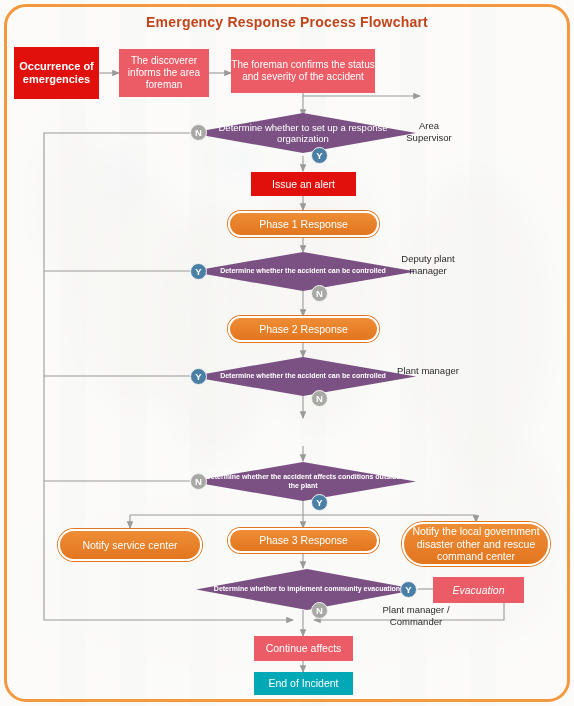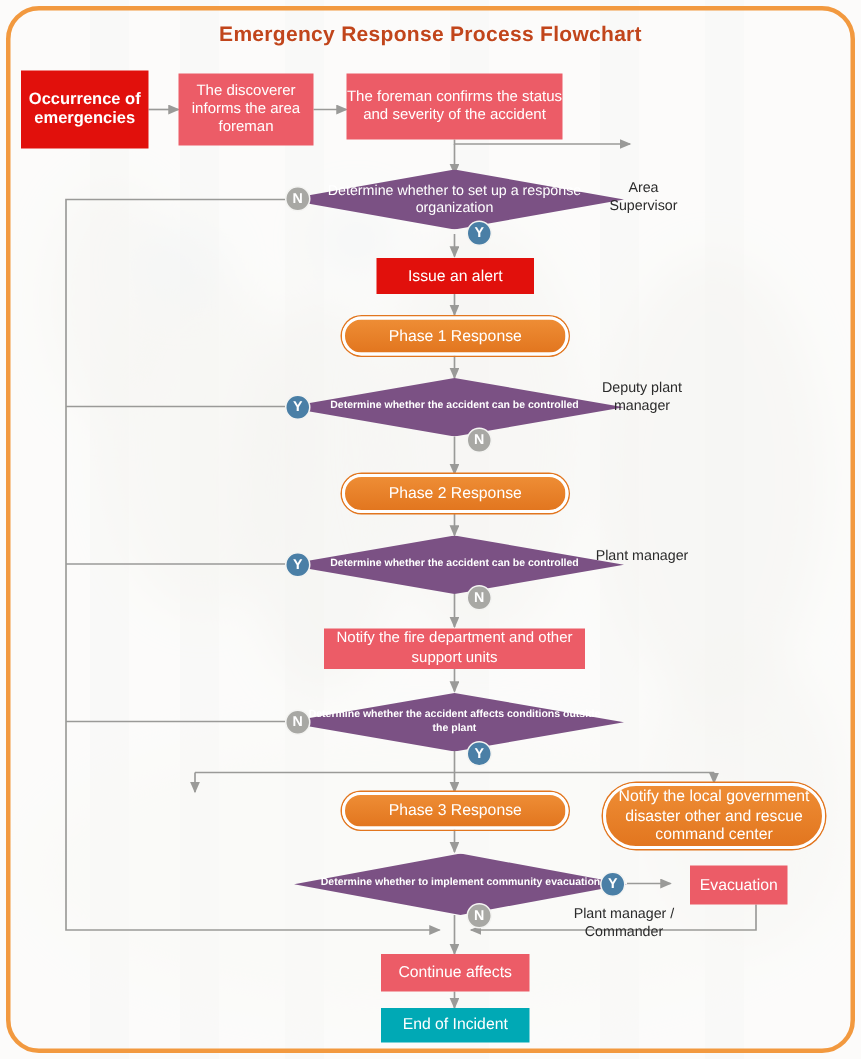--- a/index.html
+++ b/index.html
@@ -296,49 +296,49 @@
   </div>
 
   <div class="diamond" style="left:190px; top:357px; width:226px; height:39px;">
     <div class="shape"></div>
     <div class="dtext small">Determine whether the accident can be controlled</div>
   </div>
   <div class="badge y" style="left:190px; top:368px;">Y</div>
   <div class="badge n" style="left:311px; top:390px;">N</div>
   <div class="role" style="left:393px; top:365px; width:70px;">Plant manager</div>
 
-  <div class="node rect-pink" style="left:216px; top:419px; width:174px; height:27px;">
-    <span>Notify the fire department and other support units</span>
-  </div>
 
   <div class="diamond" style="left:190px; top:462px; width:226px; height:39px;">
     <div class="shape"></div>
     <div class="dtext small">Determine whether the accident affects conditions outside the plant</div>
   </div>
   <div class="badge n" style="left:190px; top:473px;">N</div>
   <div class="badge y" style="left:311px; top:494px;">Y</div>
 
+  <div class="node pill-orange" style="left:58px; top:529px; width:144px; height:32px;">
+    <span>Notify service center</span>
+  </div>
 
   <div class="node pill-orange" style="left:228px; top:528px; width:151px; height:25px;">
     <span>Phase 3 Response</span>
   </div>
 
   <div class="node pill-orange" style="left:402px; top:522px; width:148px; height:44px;">
     <span>Notify the local government disaster other and rescue command center</span>
   </div>
 
   <div class="diamond" style="left:196px; top:569px; width:222px; height:41px;">
     <div class="shape"></div>
     <div class="dtext small">Determine whether to implement community evacuation</div>
   </div>
   <div class="badge y" style="left:400px; top:581px;">Y</div>
   <div class="badge n" style="left:311px; top:602px;">N</div>
   <div class="role" style="left:370px; top:604px; width:92px; text-align:center;">Plant manager / Commander</div>
 
-  <div class="node rect-pink" style="left:460px; top:577px; width:65px; height:26px; font-size:10.5px;">
+  <div class="node rect-pink" style="left:433px; top:577px; width:91px; height:26px; font-size:10.5px;font-style:italic;">
     <span>Evacuation</span>
   </div>
 
   <div class="node rect-pink" style="left:254px; top:636px; width:99px; height:25px; font-size:10.5px;">
     <span>Continue affects</span>
   </div>
 
   <div class="node rect-teal" style="left:254px; top:672px; width:99px; height:23px;">
     <span>End of Incident</span>
   </div>

